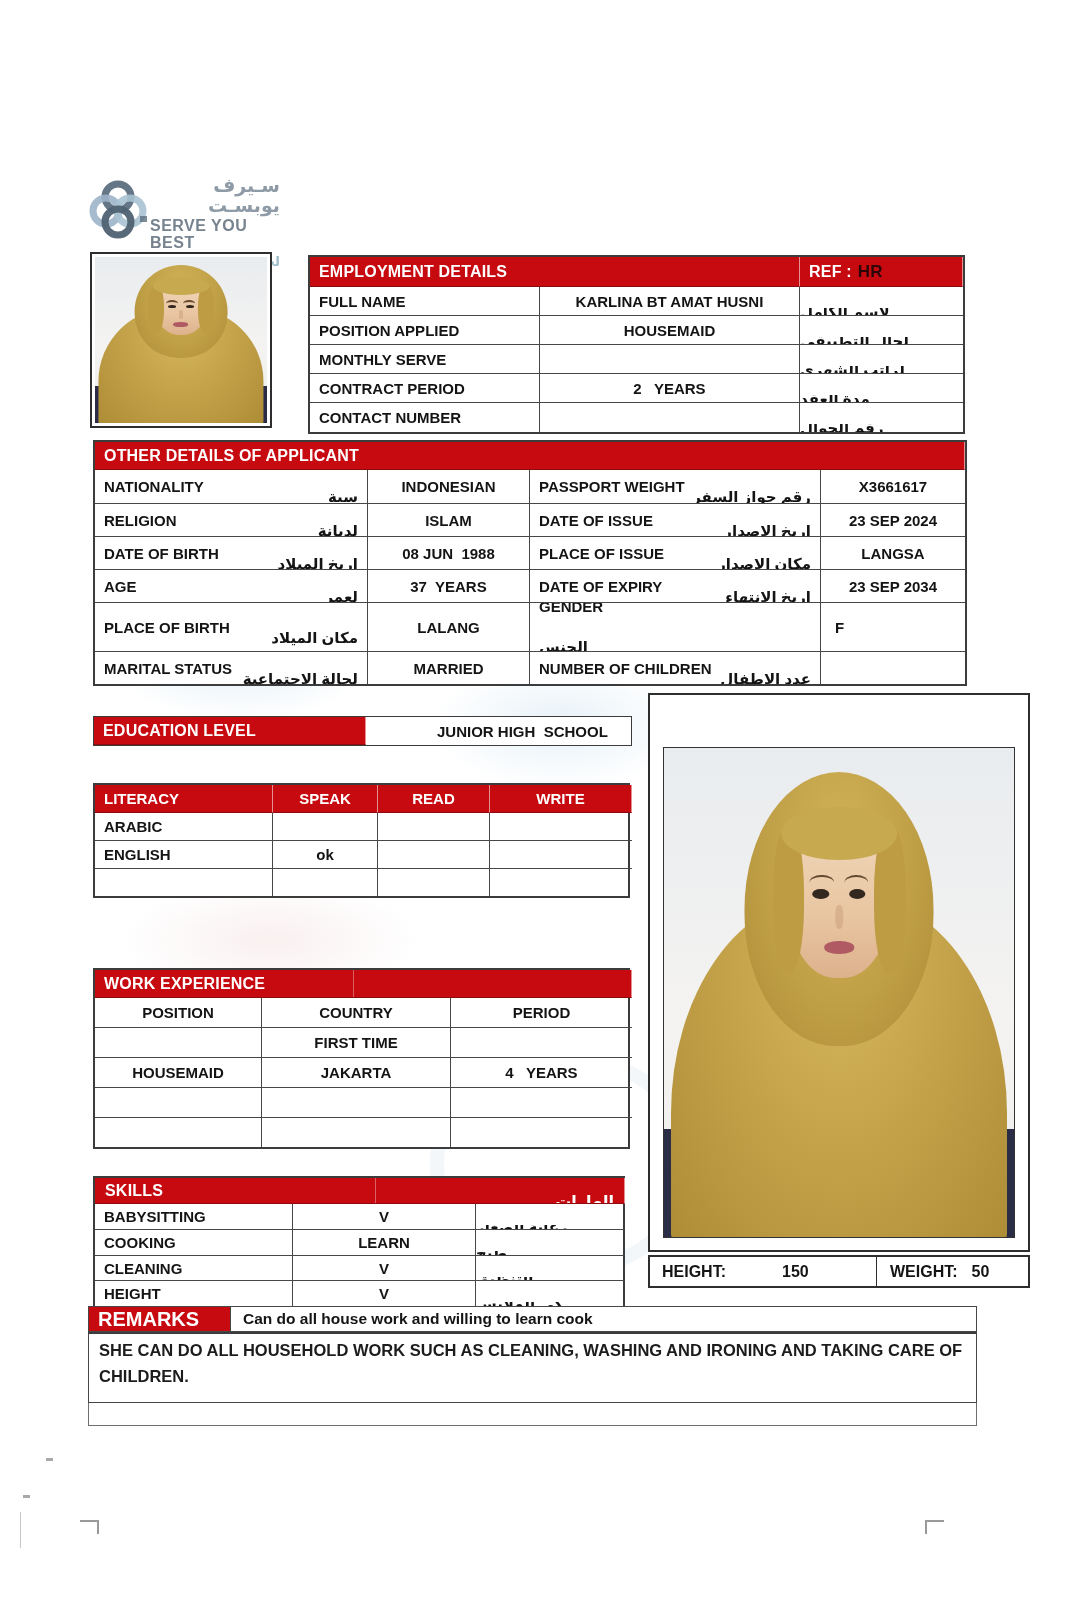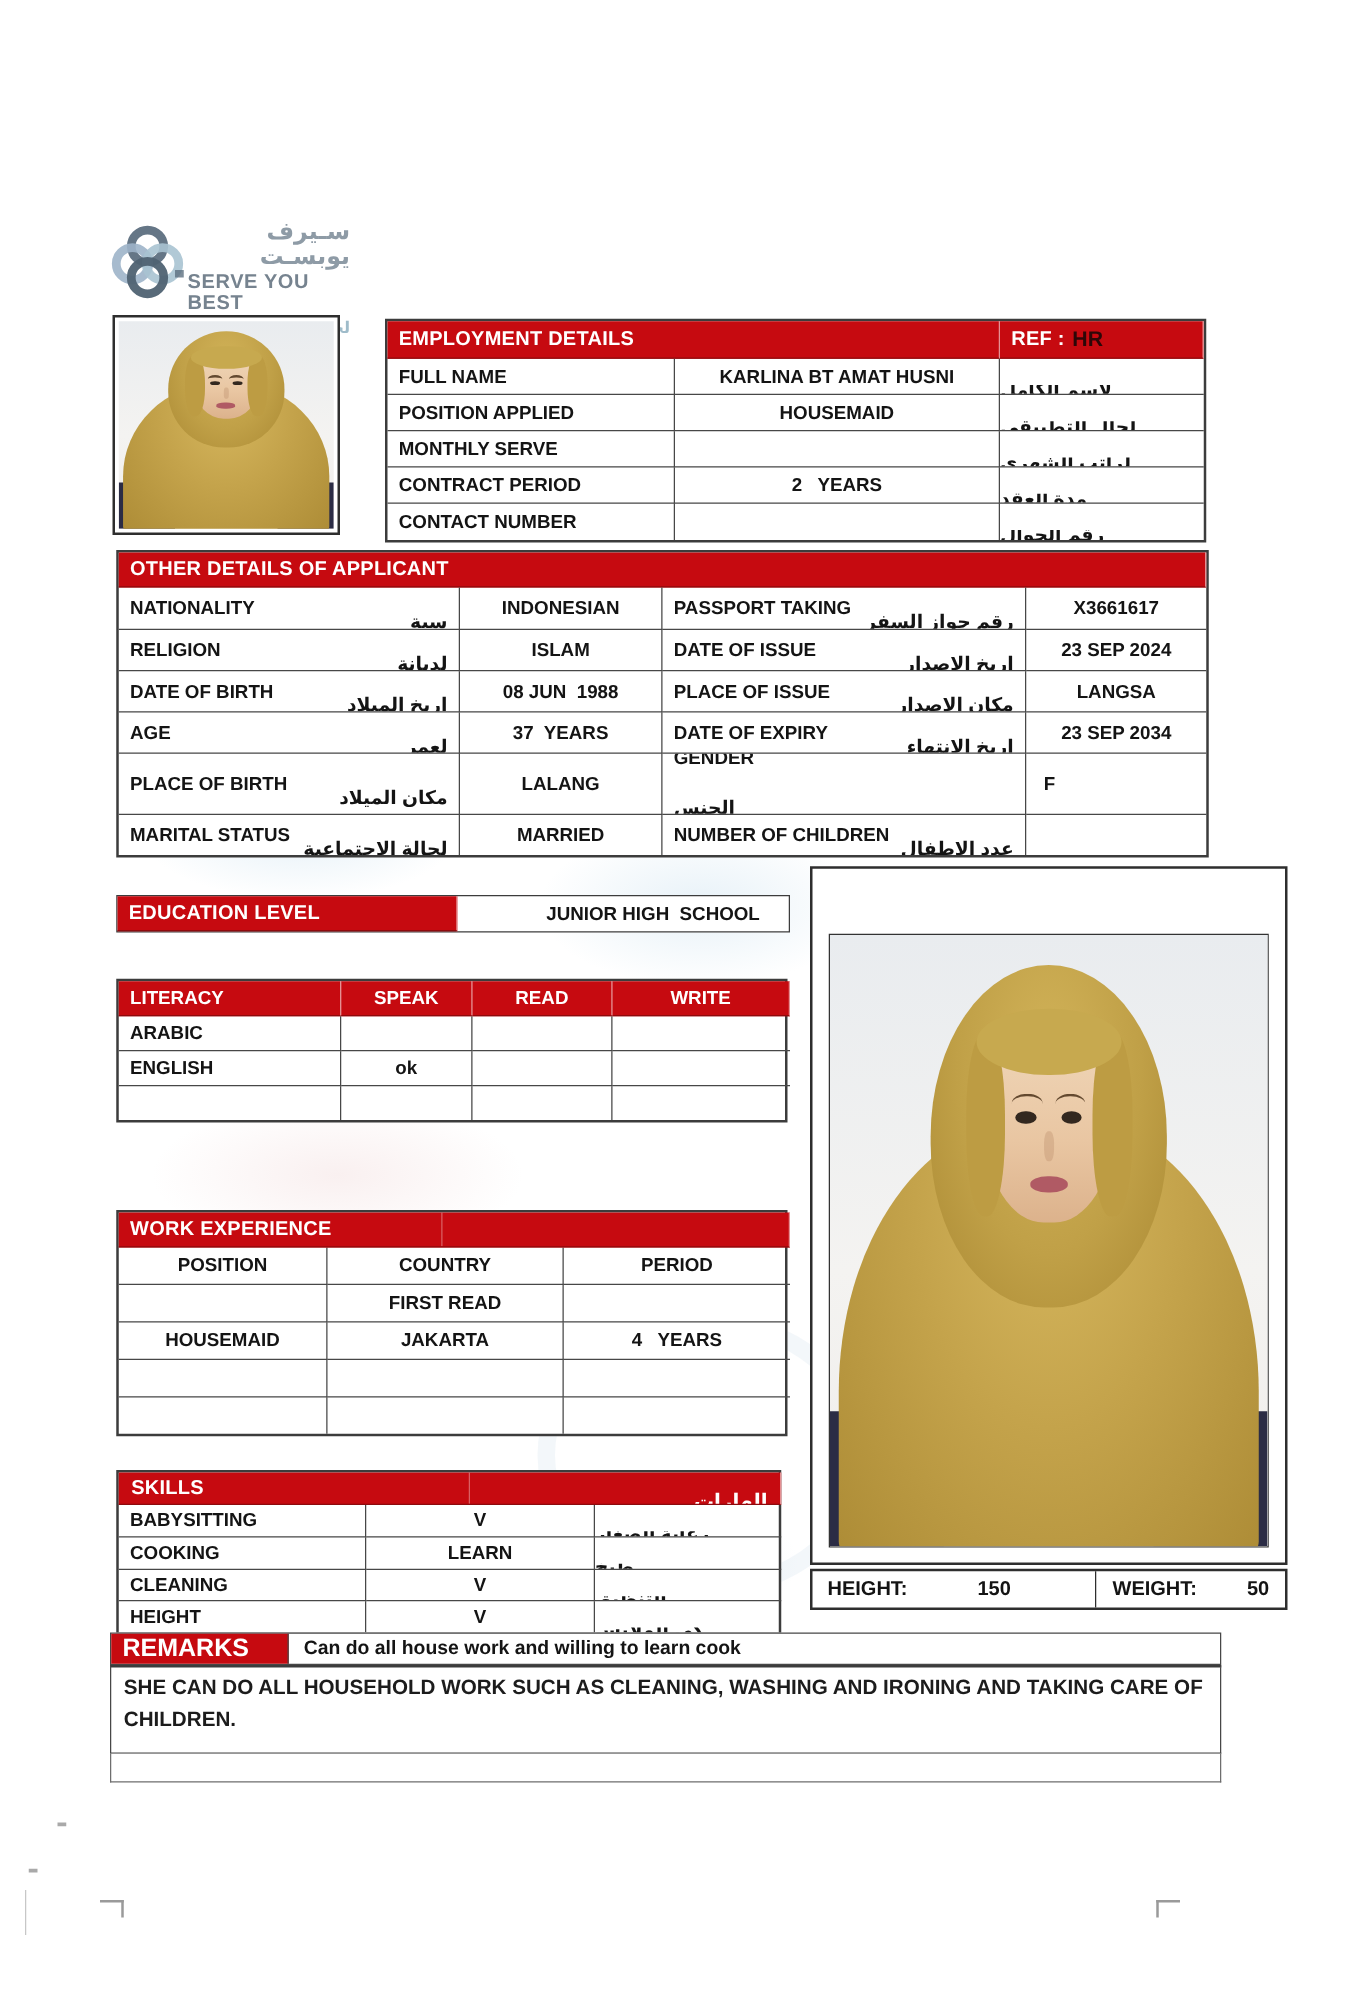--- a/index.html
+++ b/index.html
@@ -173,21 +173,21 @@
 
     <div class="abs tbl" style="left:93px;top:440px;width:874px;grid-template-columns:273px 162px 291px 144px;grid-template-rows:28px 34px 33px 33px 33px 49px 32px;">
       <div class="cell red title padl" style="grid-column:1/5;">OTHER DETAILS OF APPLICANT</div>
 
       <div class="cell between">
         <span>NATIONALITY</span>
           <span class="ar">سية</span>
       </div>
       <div class="cell ctr">INDONESIAN</div>
       <div class="cell between">
-        <span>PASSPORT TAKING</span>
+        <span>PASSPORT WEIGHT</span>
           <span class="ar">رقم جواز السفر</span>
       </div>
       <div class="cell ctr last">X3661617</div>
 
       <div class="cell between">
         <span>RELIGION</span>
           <span class="ar">لديانة</span>
       </div>
       <div class="cell ctr">ISLAM</div>
       <div class="cell between">
@@ -271,21 +271,21 @@
     <div class="abs tbl" style="left:93px;top:968px;width:537px;grid-template-columns:167px 189px 181px;grid-template-rows:28px 30px 30px 30px 30px 29px;">
       <div class="cell red title padl" style="grid-column:1/4;position:relative;">
         <span>WORK EXPERIENCE</span>
         <span style="position:absolute;left:258px;top:0;bottom:0;width:1px;background:rgba(255,255,255,.35);"></span>
       </div>
       <div class="cell ctr">POSITION</div>
       <div class="cell ctr">COUNTRY</div>
       <div class="cell ctr last">PERIOD</div>
 
       <div class="cell ctr"></div>
-      <div class="cell ctr">FIRST READ</div>
+      <div class="cell ctr">FIRST TIME</div>
       <div class="cell ctr last"></div>
 
       <div class="cell ctr">HOUSEMAID</div>
       <div class="cell ctr">JAKARTA</div>
       <div class="cell ctr last">4   YEARS</div>
 
       <div class="cell ctr"></div>
       <div class="cell ctr"></div>
       <div class="cell ctr last"></div>
 
@@ -349,21 +349,21 @@
           <div class="hijab-brim"></div>
         </div>
       </div>
     </div>
 
     <div class="abs" style="left:648px;top:1255px;width:382px;height:33px;display:flex;border:2px solid #2e2e2e;box-sizing:border-box;background:#fff;">
       <div style="width:227px;display:flex;align-items:center;padding-left:12px;border-right:1px solid #2e2e2e;box-sizing:border-box;font-weight:bold;font-size:16px;">
         <span>HEIGHT:</span>
         <span style="margin-left:56px;">150</span>
       </div>
-      <div style="flex:1;display:flex;align-items:center;padding-left:13px;font-weight:bold;font-size:16px;gap:26px;">
+      <div style="flex:1;display:flex;align-items:center;padding-left:13px;font-weight:bold;font-size:16px;">
         <span>WEIGHT:</span>
         <span style="margin-left:14px;">50</span>
       </div>
     </div>
 
     <div class="artifact" style="left:46px;top:1458px;width:7px;height:3px;"></div>
     <div class="artifact" style="left:23px;top:1495px;width:7px;height:3px;"></div>
     <div class="vline" style="left:20px;top:1512px;height:36px;"></div>
     <div class="bracket left" style="left:80px;top:1520px;"></div>
     <div class="bracket right" style="left:925px;top:1520px;"></div>

